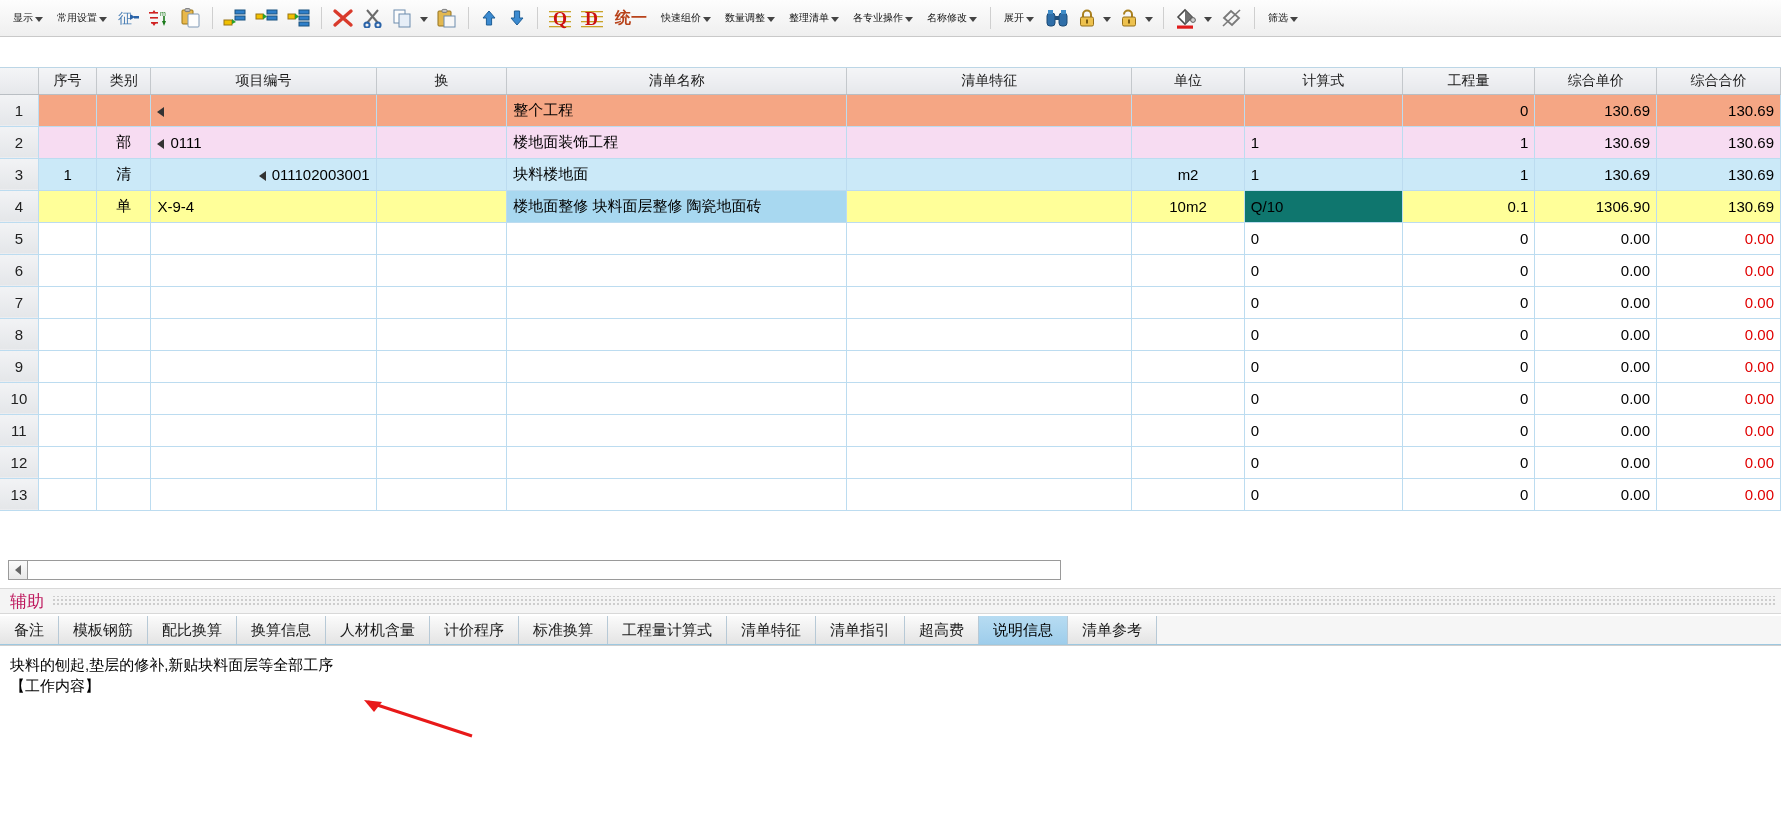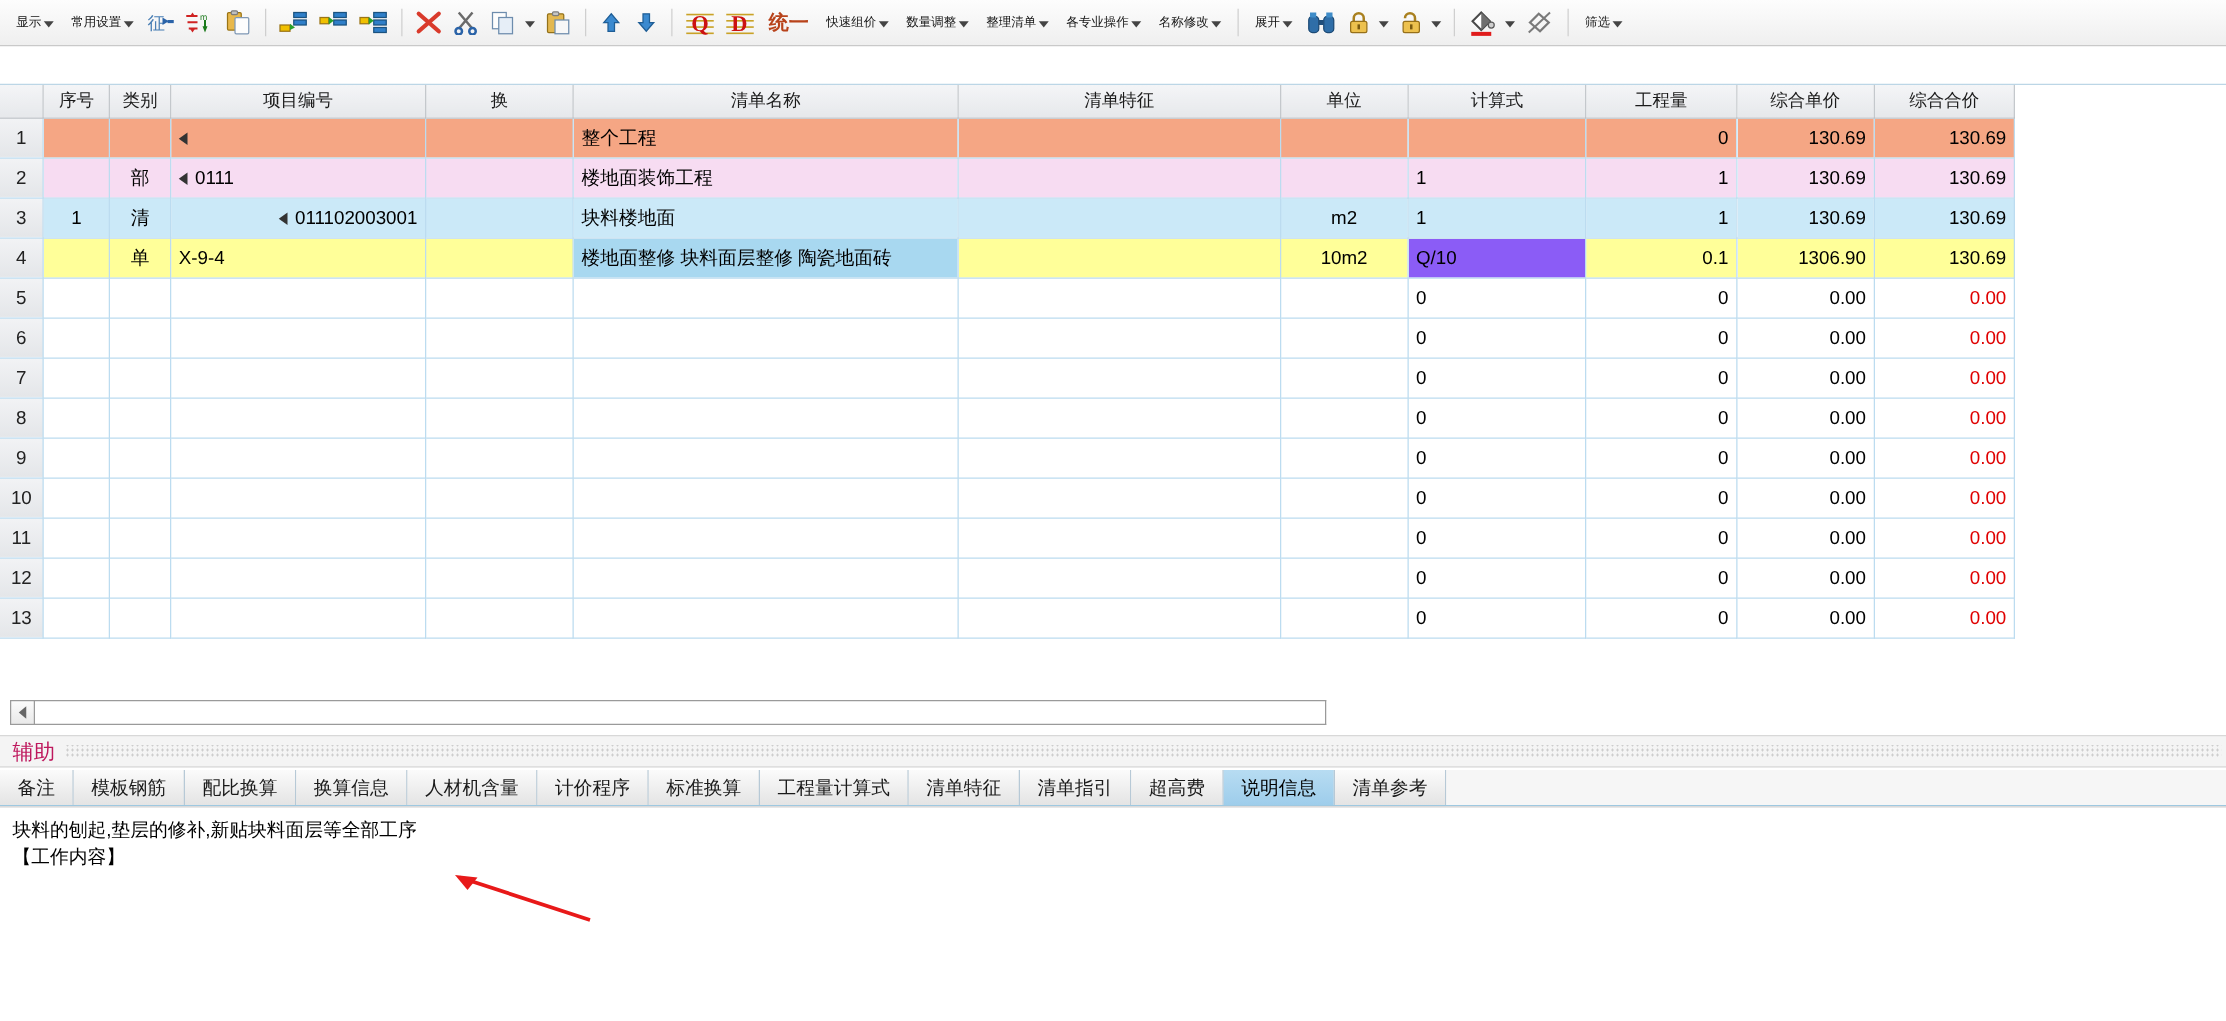--- a/index.html
+++ b/index.html
@@ -67,21 +67,21 @@
     display:inline-flex; align-items:center; justify-content:center;
     height:28px; min-width:28px; padding:0 3px; cursor:default;
     border:1px solid transparent; border-radius:2px;
   }
   .icobtn svg { display:block; }
   .tongyi { color:#b8431b; font-weight:bold; font-size:16px; padding:3px 7px; cursor:default; }
 
   
   .gridwrap { position:absolute; left:0; top:67px; width:1781px; height:490px; background:#fff;
               border-top:1px solid #bcd6e6; }
-  table.grid { border-collapse: collapse; table-layout: fixed; width: 1612px; }
+  table.grid { border-collapse: collapse; table-layout: fixed; width: 1781px; }
   table.grid th {
     height: 26px;
     background: linear-gradient(to bottom,#f4f5f7 0%, #e6e8eb 100%);
     border-right: 1px solid #c4c8cc;
     border-bottom: 1px solid #b9bec3;
     font-weight: normal;
     font-size: 14px;
     color: #1a1a1a;
     text-align: center;
     padding: 0 2px;
@@ -471,21 +471,21 @@
           </tr>
           <tr>
             <td class="rowhdr"><span>4</span></td>
             <td class="c-ctr" style="background: rgb(255, 255, 153);"><span></span></td>
             <td class="c-ctr" style="background: rgb(255, 255, 153);"><span>单</span></td>
             <td class="c-left" style="background: rgb(255, 255, 153);"><span>X-9-4</span></td>
             <td class="c-ctr" style="background: rgb(255, 255, 153);"><span></span></td>
             <td class="c-left selcell" style="background: rgb(255, 255, 153);"><span>楼地面整修 块料面层整修 陶瓷地面砖</span></td>
             <td class="c-left" style="background: rgb(255, 255, 153);"><span></span></td>
             <td class="c-ctr" style="background: rgb(255, 255, 153);"><span>10m2</span></td>
-            <td class="c-left" style="background: #8b5cf6;"><span>Q/10</span></td>
+            <td class="c-left" style="background: #0f766e;"><span>Q/10</span></td>
             <td class="c-num" style="background: rgb(255, 255, 153);"><span>0.1</span></td>
             <td class="c-num" style="background: rgb(255, 255, 153);"><span>1306.90</span></td>
             <td class="c-num" style="background: rgb(255, 255, 153);"><span>130.69</span></td>
           </tr>
           <tr>
             <td class="rowhdr"><span>5</span></td>
             <td class="c-ctr" style="background: rgb(255, 255, 255);"><span></span></td>
             <td class="c-ctr" style="background: rgb(255, 255, 255);"><span></span></td>
             <td class="c-left" style="background: rgb(255, 255, 255);"><span></span></td>
             <td class="c-ctr" style="background: rgb(255, 255, 255);"><span></span></td>

